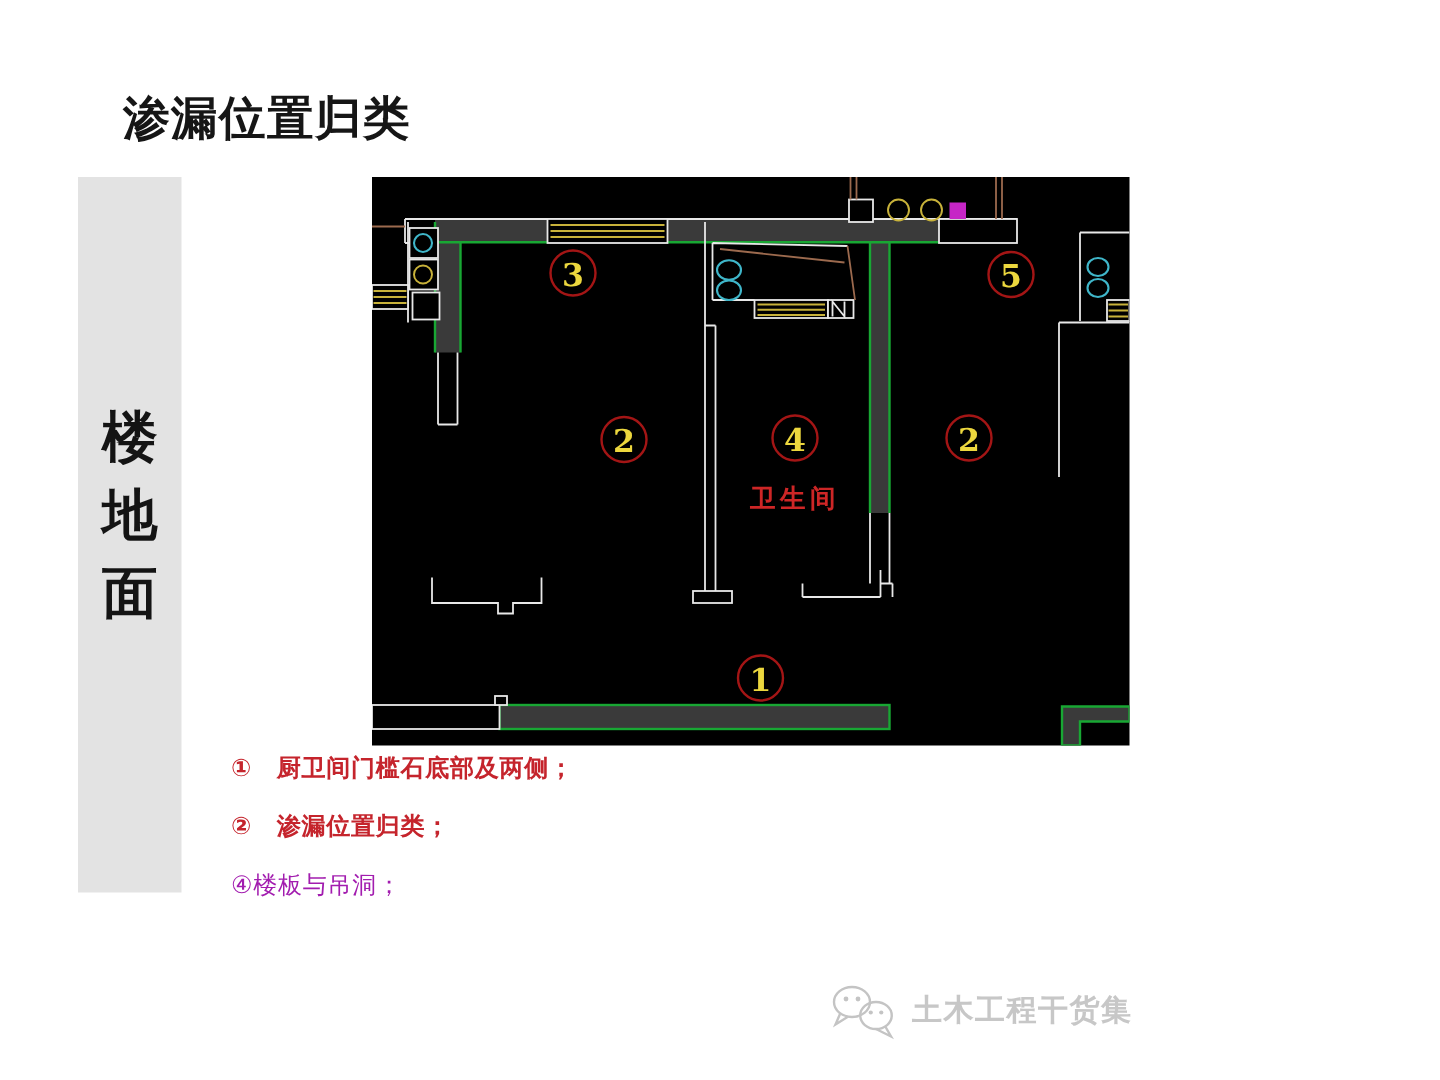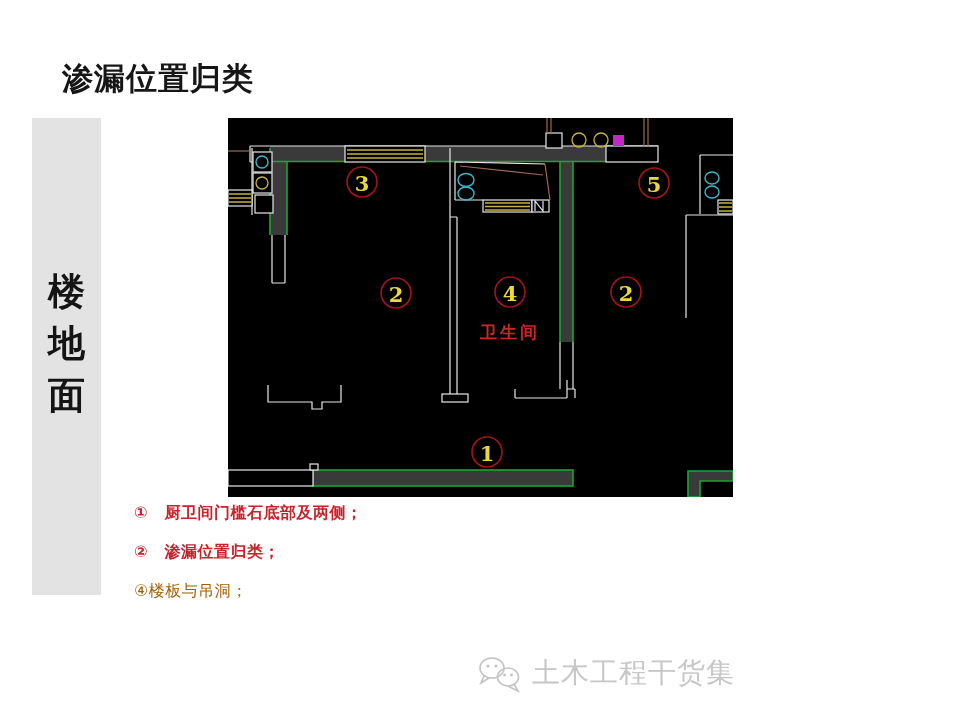--- a/index.html
+++ b/index.html
@@ -1,17 +1,17 @@
 <!DOCTYPE html>
 <html style="--plan-bg: #000000; --wall-fill: #3a3a3a; --wall-line: #e8e8e8; --green: #18a733; --yellow: #c8b23a; --marker-yellow: #ecd73e; --marker-red: #a31515; --cyan: #3fb6c9; --magenta: #c626c6; --tan: #9c6a4e; --label-red: #cd2626; --sidebar-bg: #e3e3e3; --watermark: #c7c7c7; --text-dark: #161616;"><head>
 <meta charset="utf-8">
 <style>
   html,body{margin:0;padding:0;background:#fff;}
   .slide{position:relative;width:763px;height:720px;background:#fff;overflow:hidden;
-         font-family:"Liberation Sans","DejaVu Sans",sans-serif;}
+         font-family:"Liberation Sans","DejaVu Sans",sans-serif;margin-left:20px;}
   .title{position:absolute;left:62px;top:58px;font-size:31px;font-weight:700;
          color:var(--text-dark,#161616);letter-spacing:1px;}
   .sidebar{position:absolute;left:32px;top:118px;width:69px;height:477px;
            background:var(--sidebar-bg,#e3e3e3);display:flex;flex-direction:column;
            align-items:center;justify-content:center;gap:15px;padding-bottom:26px;box-sizing:border-box;}
   .sidebar .ch{font-size:37px;font-weight:700;color:#141414;line-height:1;}
   .plan{position:absolute;left:228px;top:118px;width:505px;height:379px;background:var(--plan-bg,#000);}
   .plan svg{display:block;}
   
   .wline{stroke:var(--wall-line,#e8e8e8);stroke-width:1.2;fill:none;}
@@ -24,21 +24,21 @@
   .tline{stroke:var(--tan,#9c6a4e);stroke-width:1.2;fill:none;}
   .mrect{fill:var(--magenta,#c626c6);stroke:none;}
   .marker-circle{fill:none;stroke:var(--marker-red,#a31515);stroke-width:1.6;}
   .marker-num{fill:var(--marker-yellow,#ecd73e);font-family:"DejaVu Serif","Liberation Serif",serif;
               font-size:21px;font-weight:700;text-anchor:middle;dominant-baseline:central;}
   .room-label{fill:var(--label-red,#cd2626);font-size:17px;font-weight:700;letter-spacing:3px;
               text-anchor:middle;font-family:"Liberation Sans",sans-serif;}
   .bullets{position:absolute;left:134px;top:501px;}
   .bullet{font-size:16px;line-height:24px;margin-bottom:15px;letter-spacing:0.5px;}
   .watermark{position:absolute;right:28px;top:652px;display:flex;align-items:center;gap:7px;}
-  .watermark .wm-text{font-size:28px;font-weight:400;color:var(--watermark,#c7c7c7);
+  .watermark .wm-text{font-size:20px;font-weight:700;color:var(--watermark,#c7c7c7);
                       letter-spacing:1px;text-shadow:0 1px 0 #ffffff;}
 </style>
 </head>
 <body>
 
 <div class="slide">
 
   <div class="title">渗漏位置归类</div>
 
   <div class="sidebar">
@@ -132,21 +132,21 @@
           <text x="398" y="175" class="marker-num">2</text>
           <circle cx="259" cy="334" r="15" class="marker-circle"></circle>
           <text x="259" y="335" class="marker-num">1</text>
         </g>
     </svg>
   </div>
 
   <div class="bullets">
     <div class="bullet" style="color: rgb(197, 36, 44); font-weight: 700;">①　厨卫间门槛石底部及两侧；</div>
     <div class="bullet" style="color: rgb(197, 36, 44); font-weight: 700;">②　渗漏位置归类；</div>
-    <div class="bullet" style="color: #a16207; font-weight: 500;">④楼板与吊洞；</div>
+    <div class="bullet" style="color: #a21caf; font-weight: 500;">④楼板与吊洞；</div>
   </div>
 
   <div class="watermark">
     <svg width="50" height="42" viewBox="0 0 50 42">
       <g fill="none" stroke="#c4c4c4" stroke-width="1.6">
         <ellipse cx="17" cy="16" rx="12" ry="10"></ellipse>
         <path d="M9 24 L6 31 L14 26"></path>
         <ellipse cx="33" cy="25" rx="10.5" ry="9"></ellipse>
         <path d="M39 32 L43 39 L33 34"></path>
       </g>

